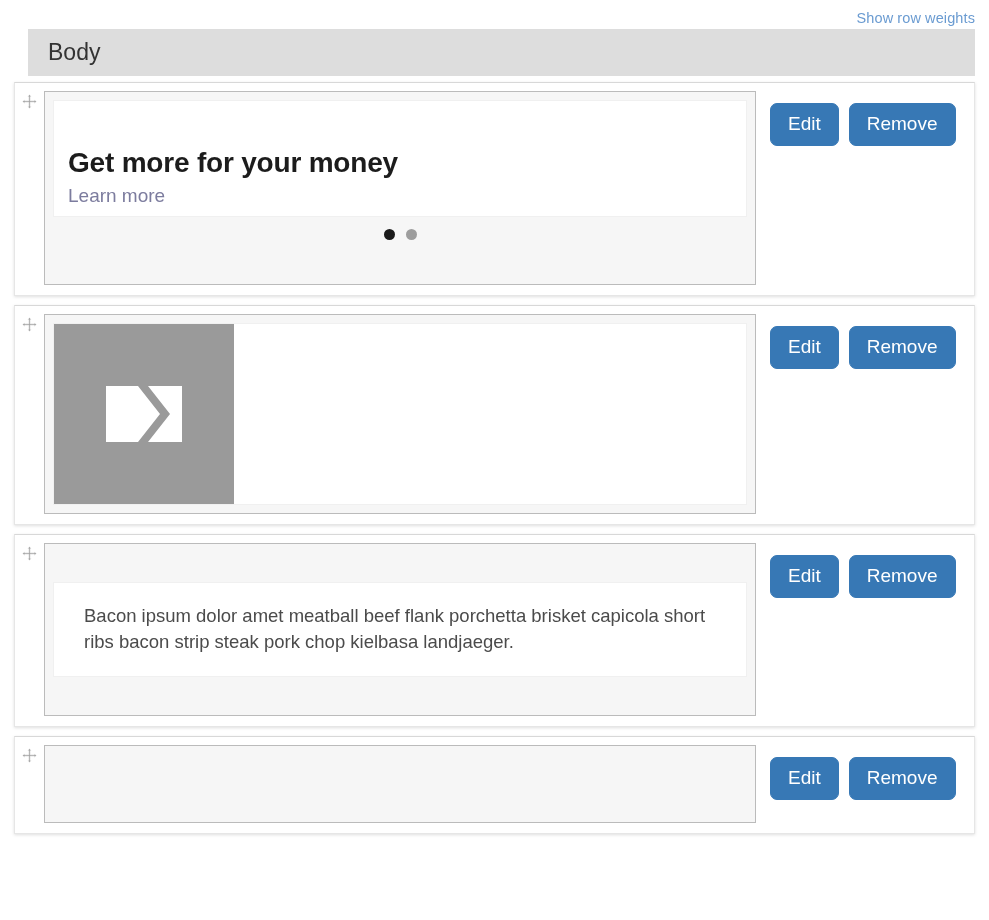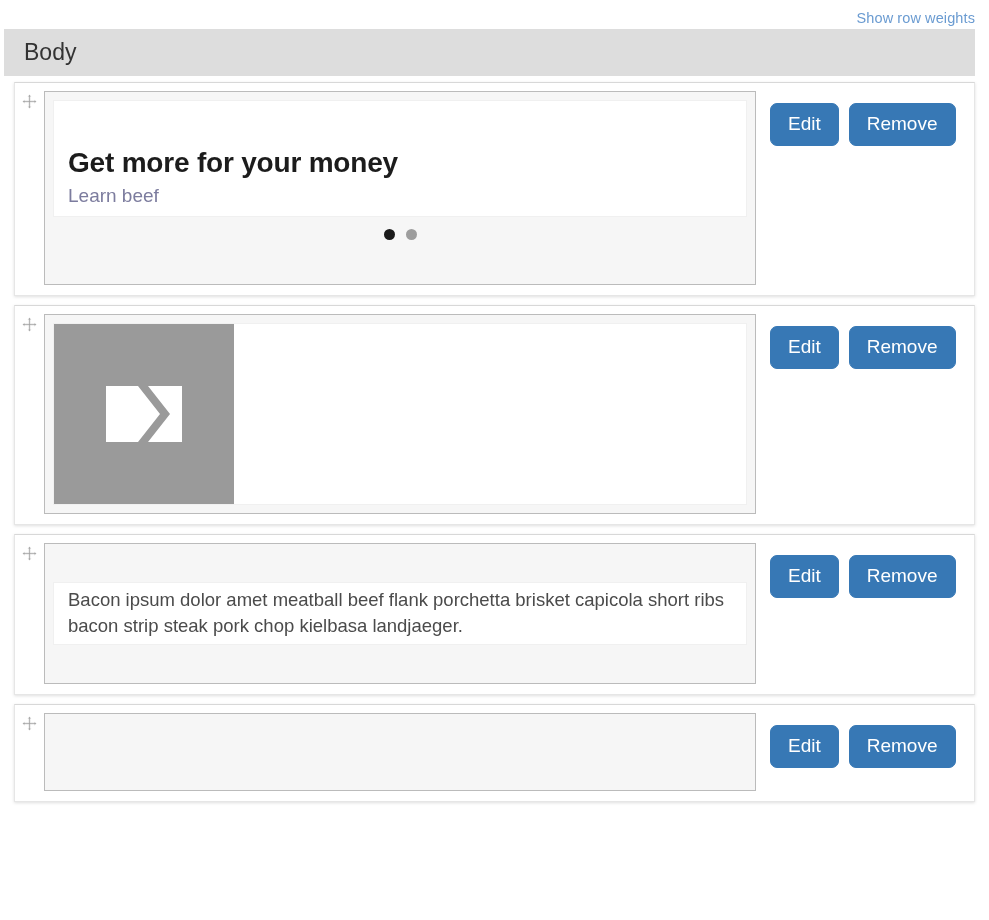--- a/index.html
+++ b/index.html
@@ -29,21 +29,21 @@
   .show-weights {
     font-size: 14.5px;
     color: #6a9bd1;
     text-decoration: none;
     line-height: 1;
     letter-spacing: 0.1px;
   }
 
   
   .field-header {
-    margin: 0 14px 0 4px;
+    margin: 0 14px 0 28px;
     height: 47px;
     background: #dddddd;
     display: flex;
     align-items: center;
     padding-left: 20px;
   }
   .field-header .title {
     font-size: 23px;
     color: #333333;
     font-weight: 400;
@@ -180,21 +180,21 @@
   
   .text-panel {
     background: #ffffff;
     padding: 4px 0 5px 0;
   }
   .text-body {
     font-size: 18.5px;
     line-height: 1.41;
     color: #4b4b4b;
     padding: 0 14px;
-    margin: 0;
+    margin: 16px;
   }
   .text-spacer-top { height: 30px; background: #f6f6f6; }
   .text-spacer-bottom { height: 30px; background: #f6f6f6; }
 </style>
 </head>
 <body>
 
 <div class="page">
 
   <div class="toprow">
@@ -213,21 +213,21 @@
           <svg width="15" height="15" viewBox="0 0 16 16" aria-hidden="true">
             <path d="M8 0.5 L10 2.8 H8.8 V7.2 H13.2 V6 L15.5 8 L13.2 10 V8.8 H8.8 V13.2 H10 L8 15.5 L6 13.2 H7.2 V8.8 H2.8 V10 L0.5 8 L2.8 6 V7.2 H7.2 V2.8 H6 Z" fill="#878787" stroke="#ffffff" stroke-width="0.5"></path>
           </svg>
         </span>
       </div>
       <div class="content-cell">
         <div class="widget-box">
           <div class="widget-inner-white">
             <div class="promo-panel">
               <h2 class="promo-title">Get more for your money</h2>
-              <a href="#" class="promo-link">Learn beef</a>
+              <a href="#" class="promo-link">Learn more</a>
             </div>
           </div>
           <div class="carousel-dots">
             <span class="dot active"></span>
             <span class="dot"></span>
           </div>
           <div class="promo-tail"></div>
         </div>
       </div>
       <div class="actions-cell">

